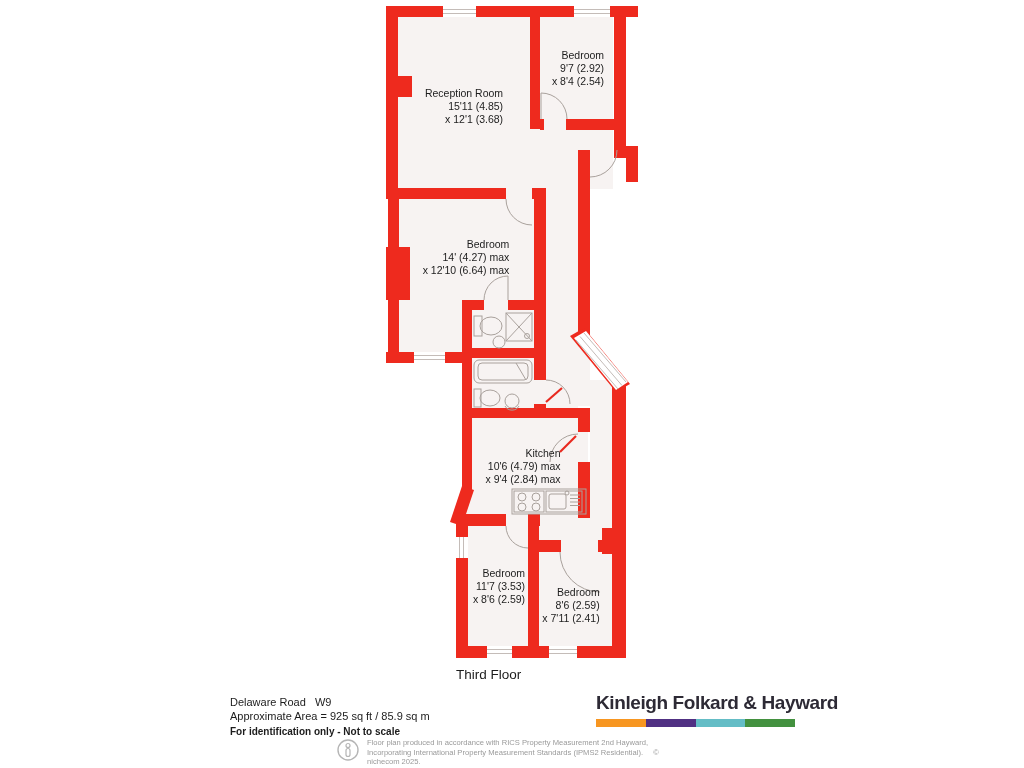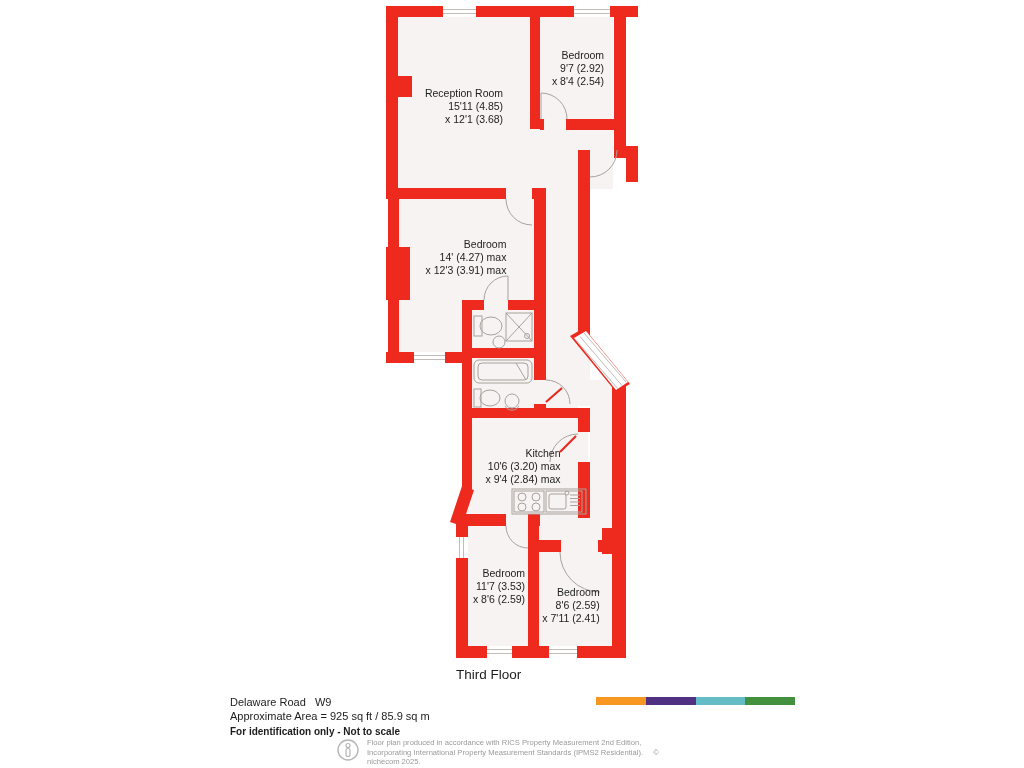--- a/index.html
+++ b/index.html
@@ -176,25 +176,25 @@
   <div>x 12'1 (3.68)</div>
 </div>
 <div class="room-label" style="left:578px;top:68px">
   <div class="rname">Bedroom</div>
   <div>9'7 (2.92)</div>
   <div>x 8'4 (2.54)</div>
 </div>
 <div class="room-label" style="left:466px;top:257px">
   <div class="rname">Bedroom</div>
   <div>14' (4.27) max</div>
-  <div>x 12'3 (3.91) max</div>
+  <div>x 12'10 (6.64) max</div>
 </div>
 <div class="room-label" style="left:523px;top:466px">
   <div class="rname">Kitchen</div>
-  <div>10'6 (3.20) max</div>
+  <div>10'6 (4.79) max</div>
   <div>x 9'4 (2.84) max</div>
 </div>
 <div class="room-label" style="left:499px;top:586px">
   <div class="rname">Bedroom</div>
   <div>11'7 (3.53)</div>
   <div>x 8'6 (2.59)</div>
 </div>
 <div class="room-label" style="left:571px;top:605px">
   <div class="rname">Bedroom</div>
   <div>8'6 (2.59)</div>
@@ -203,33 +203,34 @@
 
 <div class="floor-label">Third Floor</div>
 
 <div class="addr-block">
   <div class="addr-line1">Delaware Road   W9</div>
   <div class="addr-line2">Approximate Area = 925 sq ft / 85.9 sq m</div>
   <div class="addr-line3">For identification only - Not to scale</div>
 </div>
 
 <div class="brand">
+  <div class="brand-name">Kinleigh Folkard &amp; Hayward</div>
   <div class="brand-bar">
     <span style="background: rgb(247, 150, 33);"></span>
     <span style="background: rgb(80, 48, 131);"></span>
     <span style="background: rgb(100, 189, 198);"></span>
     <span style="background: rgb(67, 145, 63);"></span>
   </div>
 </div>
 
 <div class="disclaimer">
   <svg class="disc-icon" viewBox="0 0 24 24">
     <circle cx="12" cy="12" r="10" fill="none" stroke="#b5b5b5" stroke-width="1.4"></circle>
     <circle cx="12" cy="7.5" r="2" fill="none" stroke="#b5b5b5" stroke-width="1.2"></circle>
     <rect x="10" y="10.5" width="4" height="8" rx="2" fill="none" stroke="#b5b5b5" stroke-width="1.2"></rect>
   </svg>
   <div class="disc-text">
-    <span>Floor plan produced in accordance with RICS Property Measurement 2nd Edition,</span><br>
+    <span>Floor plan produced in accordance with RICS Property Measurement 2nd Hayward,</span><br>
     <span>Incorporating International Property Measurement Standards (IPMS2 Residential).</span>
     <span class="disc-copy">© nichecom 2025.</span><br>
     <span>Produced for Kinleigh Folkard &amp; Hayward.   REF: 1297529</span>
   </div>
 </div>
 
 </body></html>

